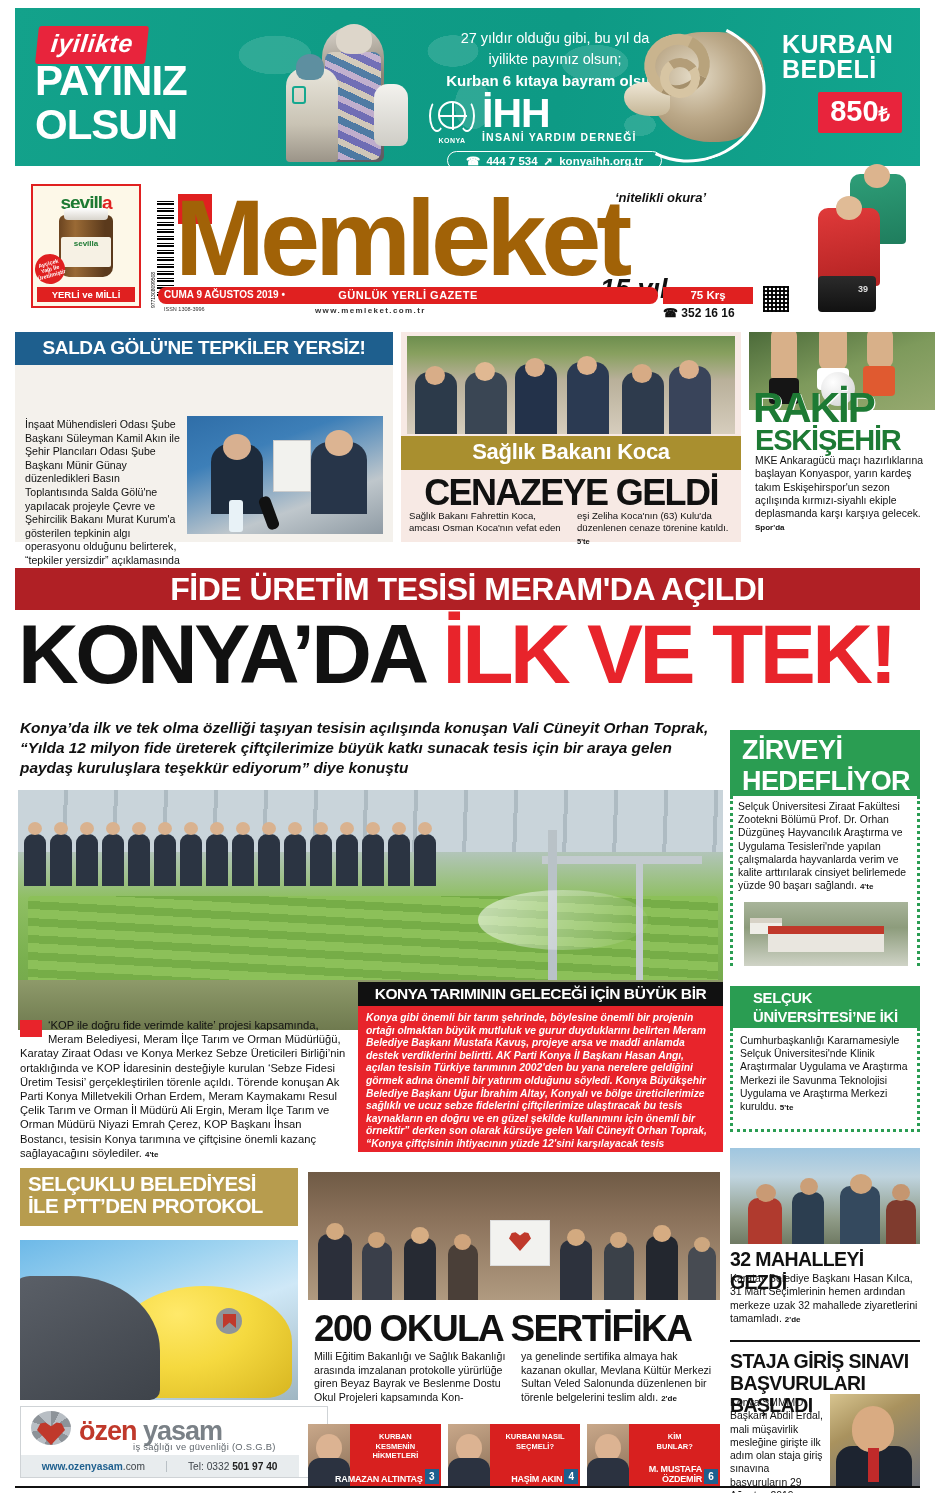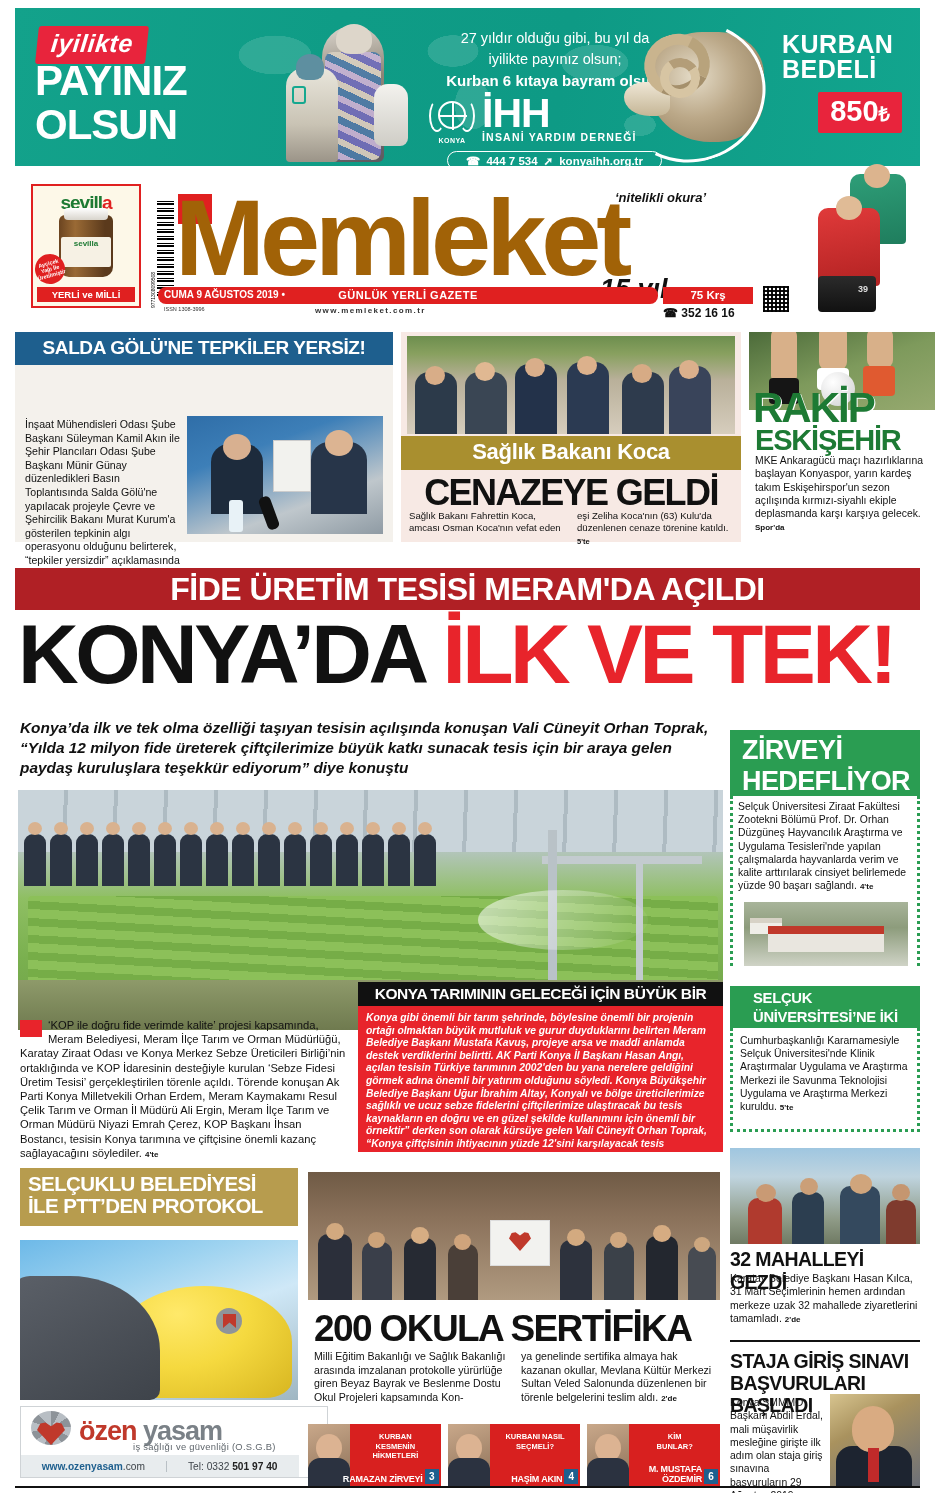--- a/index.html
+++ b/index.html
@@ -938,21 +938,21 @@
     <div class="author">
       <div class="ph">
           <div class="f"></div>
           <div class="b"></div>
         </div>
       <div class="topic">
         <div>KURBAN</div>
         <div>KESMENİN</div>
         <div>HİKMETLERİ</div>
       </div>
-      <div class="nm">RAMAZAN ZİRVEYİ</div>
+      <div class="nm">RAMAZAN ALTINTAŞ</div>
       <div class="pgn">3</div>
     </div>
 
     <div class="author">
       <div class="ph">
           <div class="f"></div>
           <div class="b"></div>
         </div>
       <div class="topic">
         <div>KURBANI NASIL</div>

